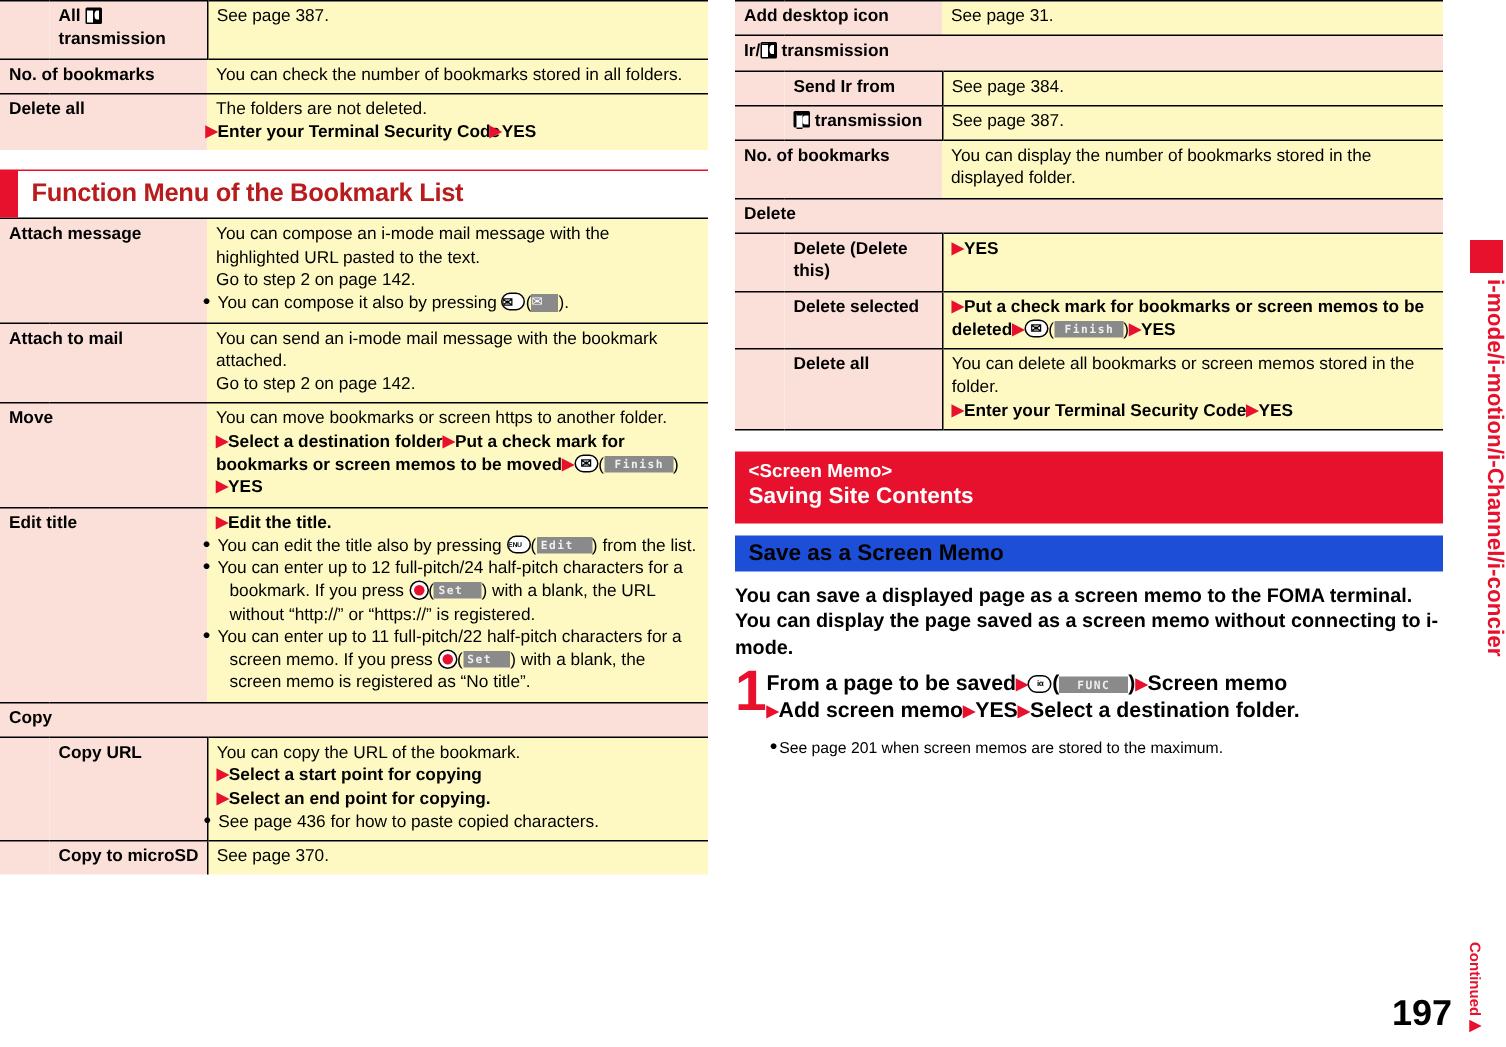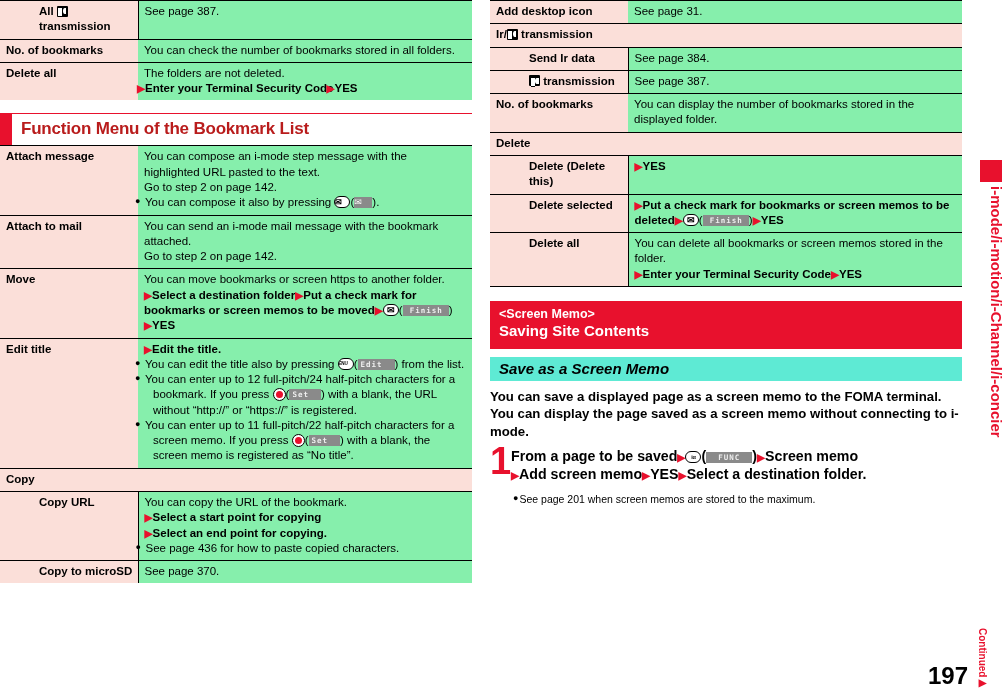--- a/index.html
+++ b/index.html
@@ -33,21 +33,21 @@
   .rule-top   { border-top:1.6px solid #000; }
   .rule-thin  { border-top:0.9px solid #000; }
   .rule-bot   { border-bottom:1.6px solid #000; }
 
   td.lbl {
     background:#fbdfd9;
     font-weight:bold;
     border-right:0.9px solid #000;
   }
   td.lbl.nb { border-right:none; }
-  td.desc { background:#86efac; }
+  td.desc { background:#fef9c3; }
 
   
   td.gutter { background:#fbdfd9; border-right:none; padding:0; }
 
   
   td.group {
     background:#fbdfd9;
     font-weight:bold;
     padding:3px 5px 4px 6px;
   }
@@ -153,25 +153,24 @@
   .banner {
     background:#e8112d; color:#fff;
     padding:6px 9px 9px 9px;
     width:472px;
   }
   .banner .eyebrow { font-size:12.5px; font-weight:bold; line-height:1.2; }
   .banner .title { font-size:15px; font-weight:bold; line-height:1.12; margin-top:1px; }
 
   
   .subhead {
-    background:#5eead4; color:#000;
+    background:#1d4ed8; color:#000;
     font-weight:bold; font-size:15px;
     padding:3px 0 4px 9px;
     width:472px;
-    font-style:italic;
   }
 
   
   .body-p {
     font-weight:bold; font-size:13.2px; line-height:1.32;
     margin:7px 0 0 0; width:472px;
   }
 
   
   .step { display:flex; margin-top:7px; width:472px; }
@@ -263,21 +262,21 @@
       <colgroup>
           <col style="width:33px">
           <col style="width:105px">
           <col>
         </colgroup>
 
       <tbody>
           <tr>
         <td class="lbl nb" colspan="2">Attach message</td>
         <td class="desc">
-          <span>You can compose an i-mode step message with the</span><br>
+          <span>You can compose an i-mode mail message with the</span><br>
           <span>highlighted URL pasted to the text.</span><br>
           <span>Go to step 2 on page 142.</span><br>
           <span class="hang2"><span class="bullet">●</span><span>You can compose it also by pressing</span>
             <span class="key env"></span>(<span class="sk env"></span>)<span>.</span></span>
         </td>
       </tr>
 
       <tr class="rule-thin">
         <td class="lbl nb" colspan="2">Attach to mail</td>
         <td class="desc">
@@ -351,21 +350,21 @@
 
       <tr class="rule-thin">
         <td class="group" colspan="3">
           <span>Ir/</span><span class="ic-icon"></span>
           <span>transmission</span>
         </td>
       </tr>
 
       <tr class="rule-thin">
         <td class="gutter"></td>
-        <td class="lbl">Send Ir data</td>
+        <td class="lbl">Send Ir from</td>
         <td class="desc">See page 384.</td>
       </tr>
 
       <tr class="rule-thin">
         <td class="gutter"></td>
         <td class="lbl">
           <span class="ic-icon"></span>
           <span>transmission</span>
         </td>
         <td class="desc">See page 387.</td>

